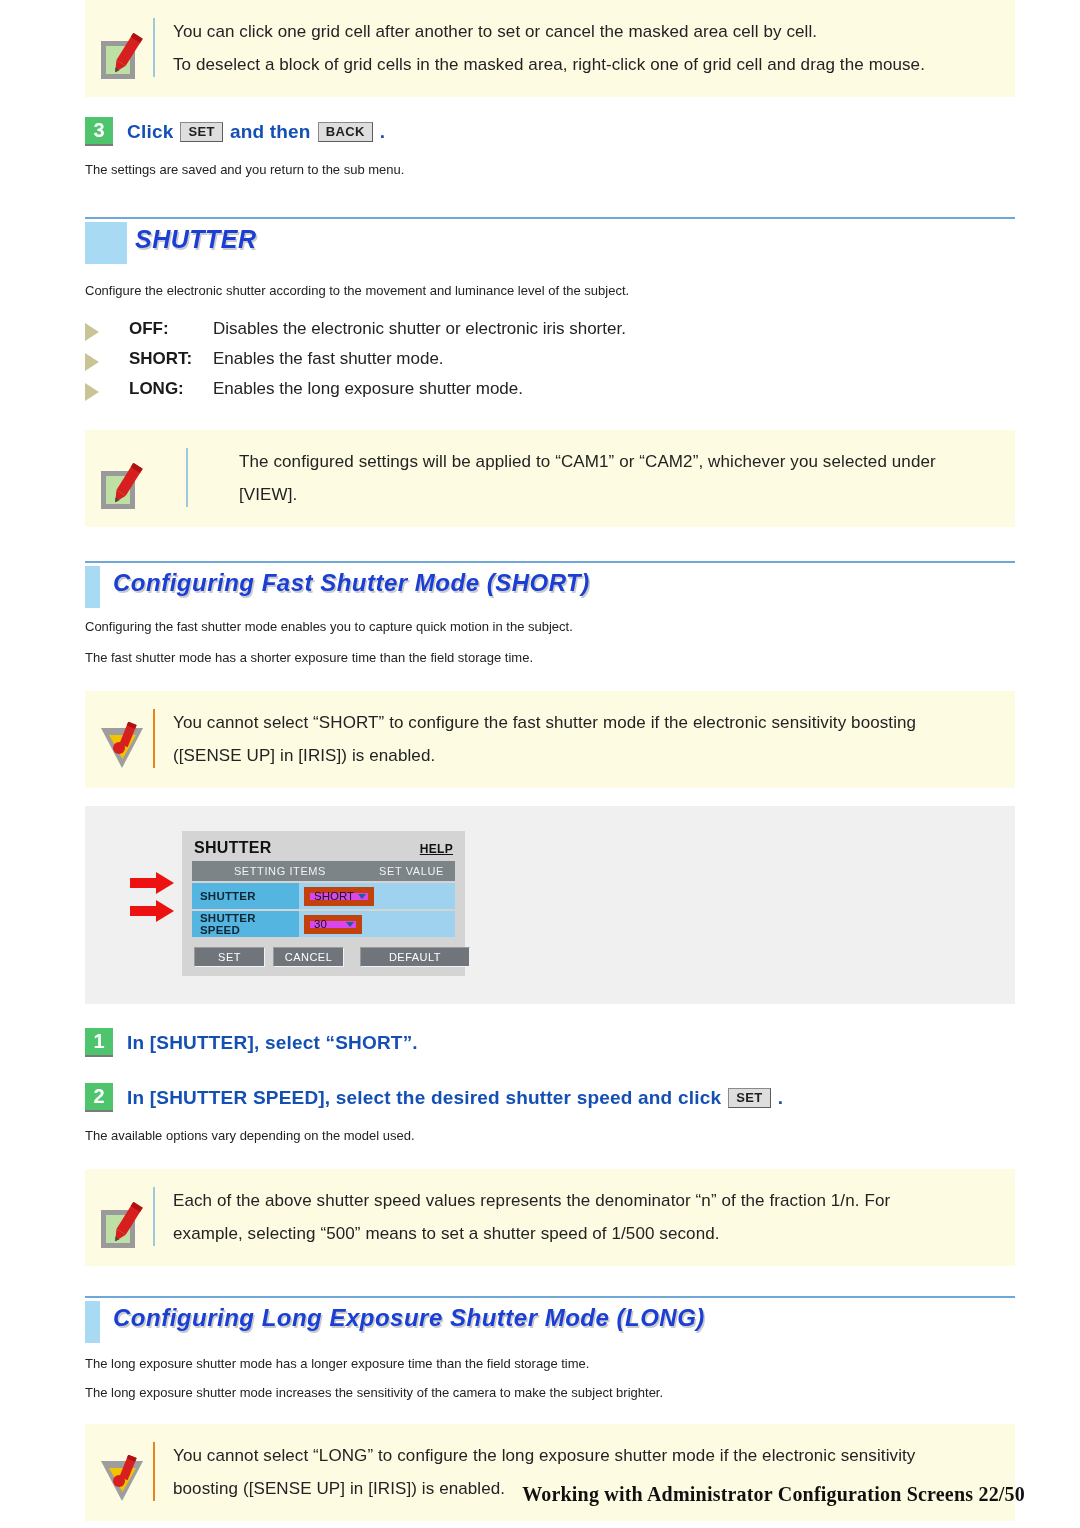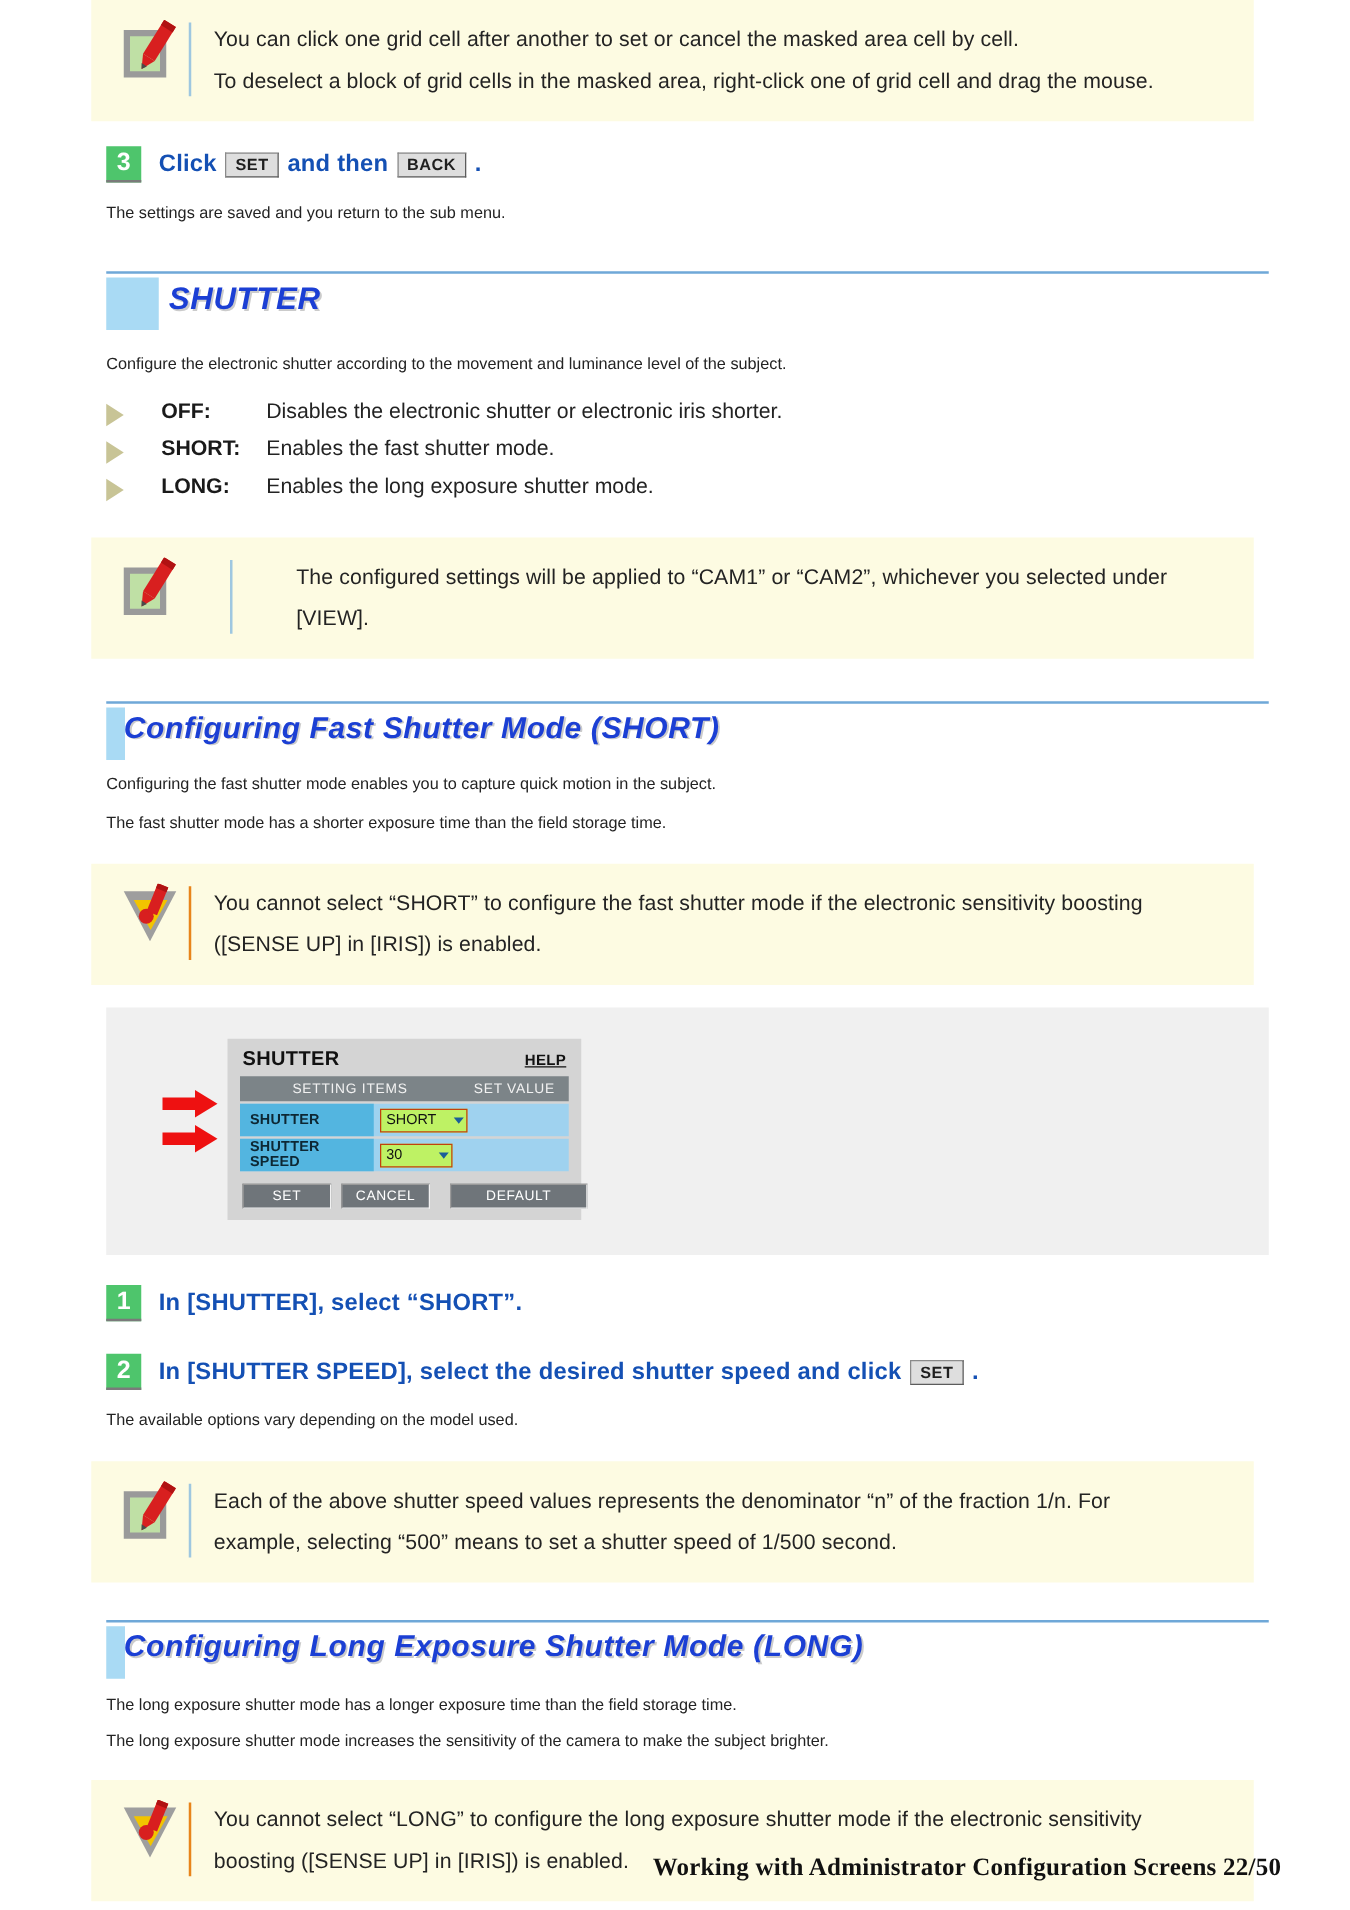--- a/index.html
+++ b/index.html
@@ -20,25 +20,25 @@
     width: 1080px;
     height: 1528px;
     box-sizing: border-box;
     padding: 0 55px;
   }
 
   
   .callout {
     background: #fdfbe2;
     display: flex;
-    align-items: flex-start;
-    padding: 14px 18px 16px 16px;
+    align-items: flex-end;
+    padding: 14px 18px 16px 6px;
     box-sizing: border-box;
     width: 930px;
-    margin-left: 18px;
+    margin-left: 30px;
   }
   .callout-icon {
     width: 62px;
     flex: 0 0 62px;
     display: flex;
     align-items: flex-start;
     justify-content: center;
     padding-top: 2px;
   }
   .callout-divider {
@@ -144,21 +144,21 @@
     color: #1b3fd4;
     letter-spacing: 0.5px;
     text-shadow: 1.5px 1.5px 0 rgba(160,160,160,0.55);
   }
   .section-head.sub .swatch {
     width: 15px;
     height: 42px;
     background: #a9daf4;
   }
   .section-head.sub .title {
-    left: 14px;
+    left: 28px;
     font-size: 24px;
   }
 
   
   .bullets {
     margin-left: 30px;
     margin-top: 10px;
   }
   .bullet-row {
     display: flex;
@@ -264,22 +264,22 @@
     color: #0d2733;
     letter-spacing: 0.2px;
   }
   .cam-row .valwrap {
     flex: 1;
     display: flex;
     align-items: center;
     padding-left: 5px;
   }
   .cam-select {
-    background: #bef264;
-    border: 1px solid #c2410c;
+    background: #d946ef;
+    border: 6px solid #c2410c;
     height: 19px;
     display: flex;
     align-items: center;
     justify-content: space-between;
     font-size: 11.5px;
     color: #111111;
     padding: 0 2px 0 4px;
     box-sizing: border-box;
   }
   .cam-select.wide { width: 70px; }

